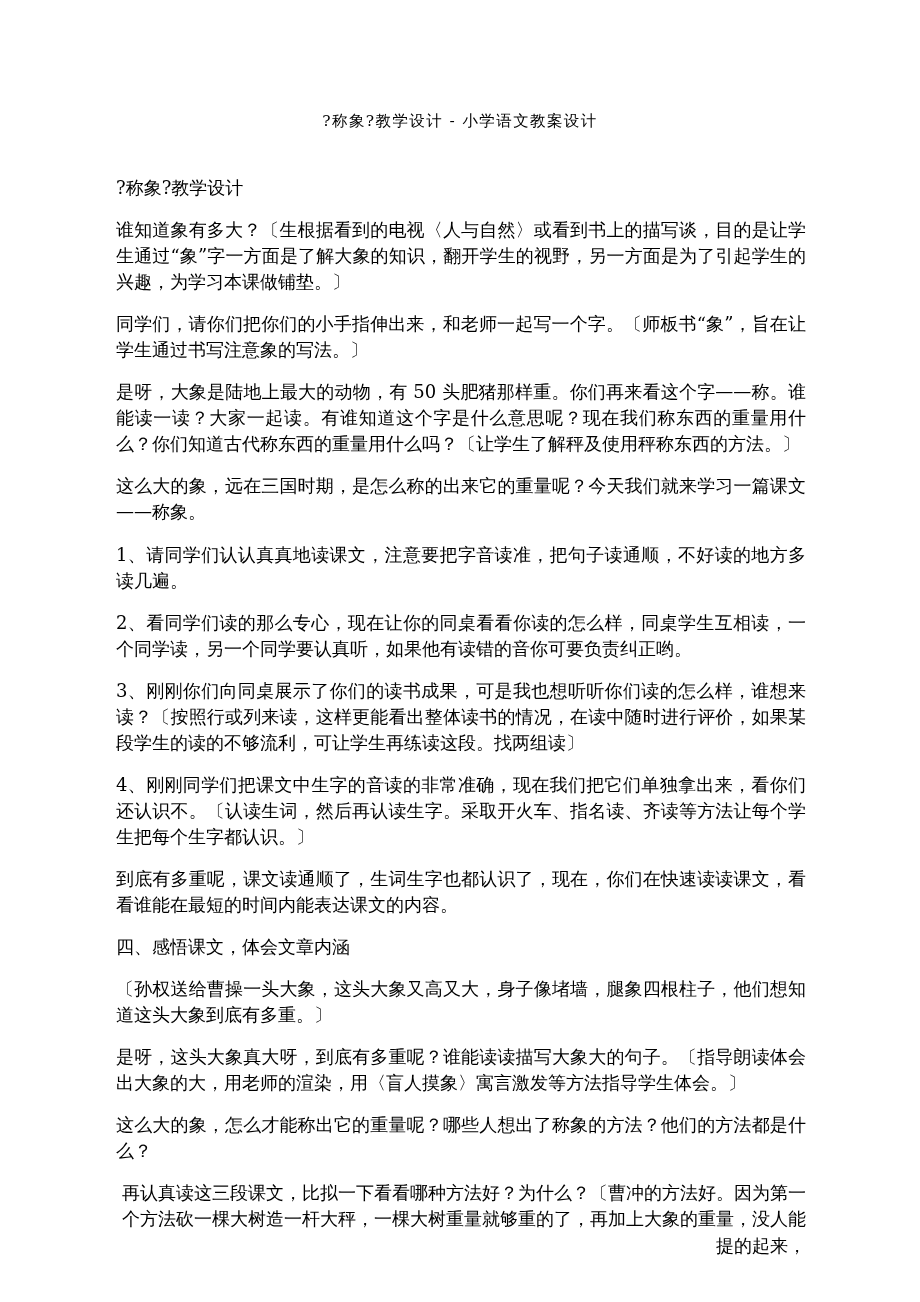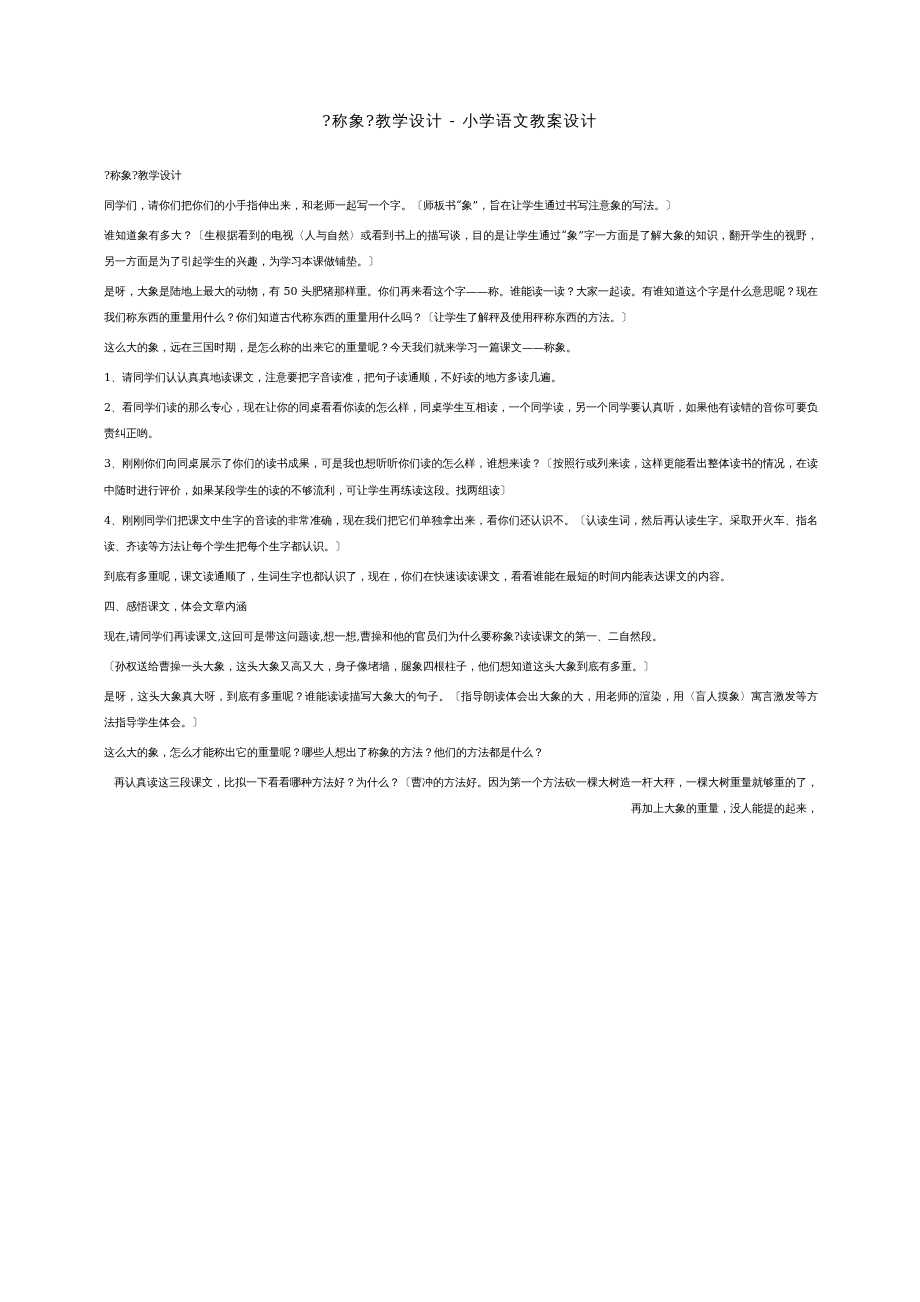--- a/index.html
+++ b/index.html
@@ -35,53 +35,52 @@
     font-weight: 400;
     white-space: nowrap;
   }
   .body-col {
     position: absolute;
     left: 100px;
     top: 159px;
     width: 722px;
   }
   p.para {
-    margin: 4px;
+    margin: 16px;
     padding: 0;
-    font-size: 11px;
+    font-size: 18px;
     line-height: 26.05px;
     text-align: justify;
     text-justify: inter-ideograph;
     letter-spacing: 0px;
     word-break: break-all;
     font-weight: 400;
   }
   p.para.last {
     text-align: right;
   }
 </style>
 </head>
 <body>
 
 <div class="page">
 
   <div class="doc-title">?称象?教学设计 - 小学语文教案设计</div>
 
   <div class="body-col">
     <p class="para">?称象?教学设计</p>
+    <p class="para">谁知道象有多大？〔生根据看到的电视〈人与自然〉或看到书上的描写谈，目的是让学生通过“象”字一方面是了解大象的知识，翻开学生的视野，另一方面是为了引起学生的兴趣，为学习本课做铺垫。〕</p>
     <p class="para">同学们，请你们把你们的小手指伸出来，和老师一起写一个字。〔师板书“象”，旨在让学生通过书写注意象的写法。〕</p>
-    <p class="para">谁知道象有多大？〔生根据看到的电视〈人与自然〉或看到书上的描写谈，目的是让学生通过“象”字一方面是了解大象的知识，翻开学生的视野，另一方面是为了引起学生的兴趣，为学习本课做铺垫。〕</p>
     <p class="para">是呀，大象是陆地上最大的动物，有 50 头肥猪那样重。你们再来看这个字——称。谁能读一读？大家一起读。有谁知道这个字是什么意思呢？现在我们称东西的重量用什么？你们知道古代称东西的重量用什么吗？〔让学生了解秤及使用秤称东西的方法。〕</p>
     <p class="para">这么大的象，远在三国时期，是怎么称的出来它的重量呢？今天我们就来学习一篇课文——称象。</p>
     <p class="para">1、请同学们认认真真地读课文，注意要把字音读准，把句子读通顺，不好读的地方多读几遍。</p>
     <p class="para">2、看同学们读的那么专心，现在让你的同桌看看你读的怎么样，同桌学生互相读，一个同学读，另一个同学要认真听，如果他有读错的音你可要负责纠正哟。</p>
     <p class="para">3、刚刚你们向同桌展示了你们的读书成果，可是我也想听听你们读的怎么样，谁想来读？〔按照行或列来读，这样更能看出整体读书的情况，在读中随时进行评价，如果某段学生的读的不够流利，可让学生再练读这段。找两组读〕</p>
     <p class="para">4、刚刚同学们把课文中生字的音读的非常准确，现在我们把它们单独拿出来，看你们还认识不。〔认读生词，然后再认读生字。采取开火车、指名读、齐读等方法让每个学生把每个生字都认识。〕</p>
     <p class="para">到底有多重呢，课文读通顺了，生词生字也都认识了，现在，你们在快速读读课文，看看谁能在最短的时间内能表达课文的内容。</p>
     <p class="para">四、感悟课文，体会文章内涵</p>
-    <p class="para">现在,请同学们再读课文,这回可是带这问题读,想一想,曹操和他的官员们为什么要称象?读读课文的第一、二自然段。</p>
     <p class="para">〔孙权送给曹操一头大象，这头大象又高又大，身子像堵墙，腿象四根柱子，他们想知道这头大象到底有多重。〕</p>
     <p class="para">是呀，这头大象真大呀，到底有多重呢？谁能读读描写大象大的句子。〔指导朗读体会出大象的大，用老师的渲染，用〈盲人摸象〉寓言激发等方法指导学生体会。〕</p>
     <p class="para">这么大的象，怎么才能称出它的重量呢？哪些人想出了称象的方法？他们的方法都是什么？</p>
     <p class="para last">再认真读这三段课文，比拟一下看看哪种方法好？为什么？〔曹冲的方法好。因为第一个方法砍一棵大树造一杆大秤，一棵大树重量就够重的了，再加上大象的重量，没人能提的起来，</p>
   </div>
 
 </div>
 
 </body></html>

